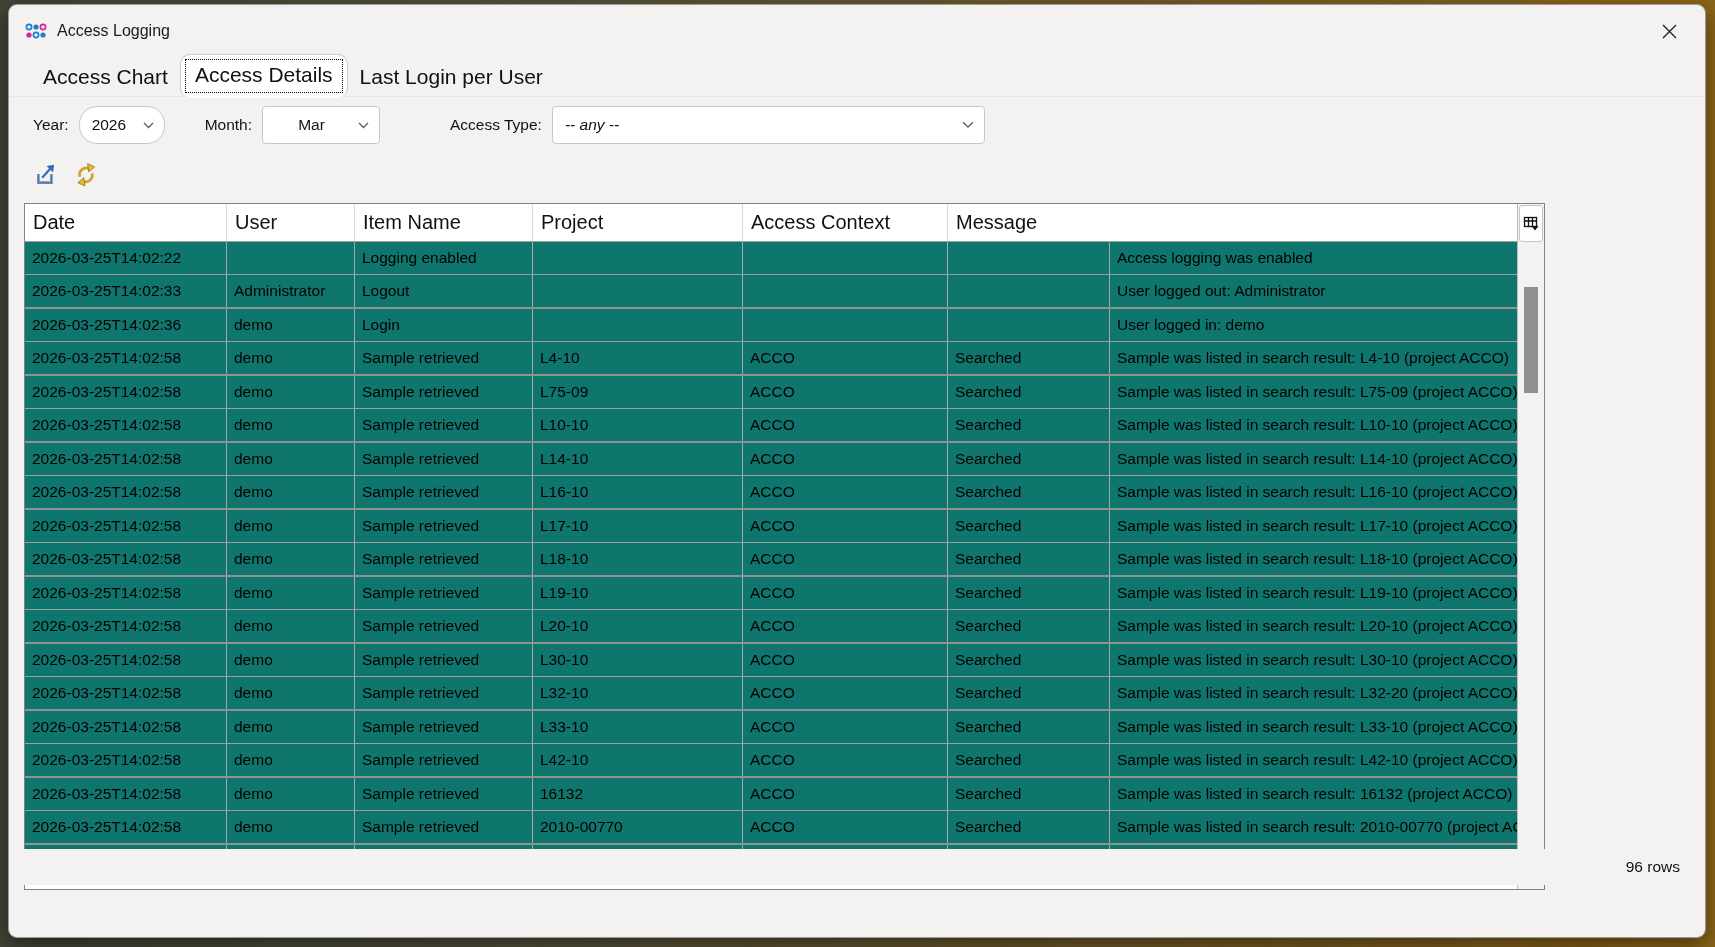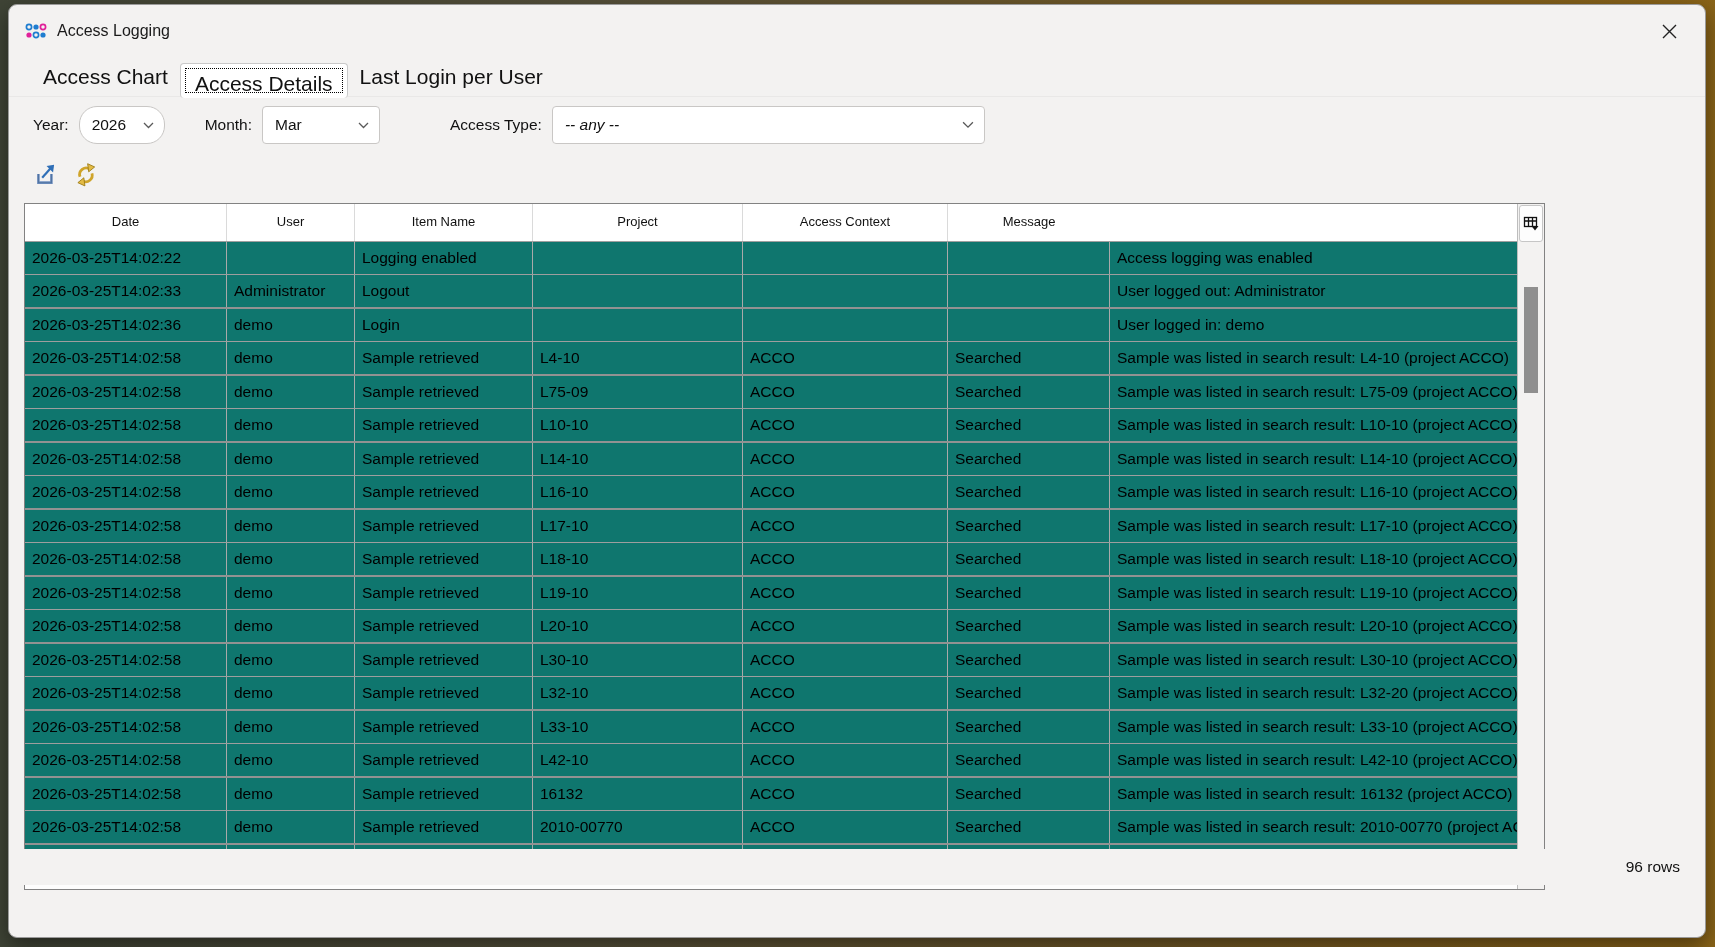--- a/index.html
+++ b/index.html
@@ -26,52 +26,52 @@
     cursor:default;
   }
   
   .tabstrip { display:flex; align-items:flex-end; padding-left:22px; height:40px; position:relative; }
   .tabstrip::after { content:""; position:absolute; left:0; right:0; bottom:0; height:1px; background:#e9e8e7; }
   .tab {
     font-size:21px; color:#111; padding:7px 12px 8px 12px; position:relative; white-space:nowrap;
   }
   .tab.active {
     background:#fff; border:1px solid #c9c9c9; border-bottom:none; z-index:2;
-    padding:8px 14px 2px 14px; margin-bottom:-1px; border-radius:4px;
+    padding:8px 14px 11px 14px; margin-bottom:-1px; border-radius:10px;
   }
   .tab.active::after {
     content:""; position:absolute; left:4px; right:4px; top:4px; bottom:5px;
     border:1px dotted #000;
   }
   
   .filters { display:flex; align-items:center; height:56px; padding-left:24px; gap:0; }
   .flabel { font-size:15.5px; color:#111; margin-right:10px; }
   .combo {
     height:38px; background:#fff; border:1px solid #c9c7c5; border-radius:4px;
     display:flex; align-items:center; padding:0 10px 0 12px; font-size:15.5px; color:#111;
   }
   .combo .val { flex:1; }
   .combo svg { margin-left:10px; flex:0 0 auto; }
   .combo.year  { width:86px;  margin-right:40px;border-radius:18px; }
-  .combo.month { width:118px; margin-right:70px; }
+  .combo.month { width:118px; margin-right:70px;text-align:center; }
   .combo.atype { width:433px; font-style:italic; }
   
   .tools { display:flex; align-items:center; gap:10px; padding:6px 0 8px 22px; }
   .toolbtn { width:30px; height:30px; display:flex; align-items:center; justify-content:center; border-radius:3px; }
   
   .tablewrap {
     position:absolute; left:15px; top:198px; width:1521px; height:687px;
     border:1px solid #828282; background:#fff; display:flex;
   }
   .table-main { flex:1; min-width:0; display:flex; flex-direction:column; }
   .grid-row { display:grid; grid-template-columns:202px 128px 178px 210px 205px 162px minmax(0,1fr); }
   .thead { border-bottom:1px solid #9f9f9f; background:#fff; }
   .th {
-    font-size:13px; color:#111; line-height:36px; height:37px; padding:0 8px;
-    border-right:1px solid #dadada; white-space:nowrap; overflow:hidden;text-align:center;
+    font-size:20px; color:#111; line-height:36px; height:37px; padding:0 8px;
+    border-right:1px solid #dadada; white-space:nowrap; overflow:hidden;
   }
   .th:last-child { border-right:none; }
   .tbody { flex:1; overflow:hidden; background:#0f766e; }
   .tr { border-bottom:1px solid #9e9e9e; }
   .tr:nth-child(even) { border-bottom-width:2px; border-bottom-color:#929292; }
   .td {
     font-size:15.5px; color:#000; line-height:31.5px; height:32px; padding:0 7px;
     border-right:1px solid #a9a9a9; white-space:nowrap; overflow:hidden;
   }
   .td:last-child { border-right:none; }

